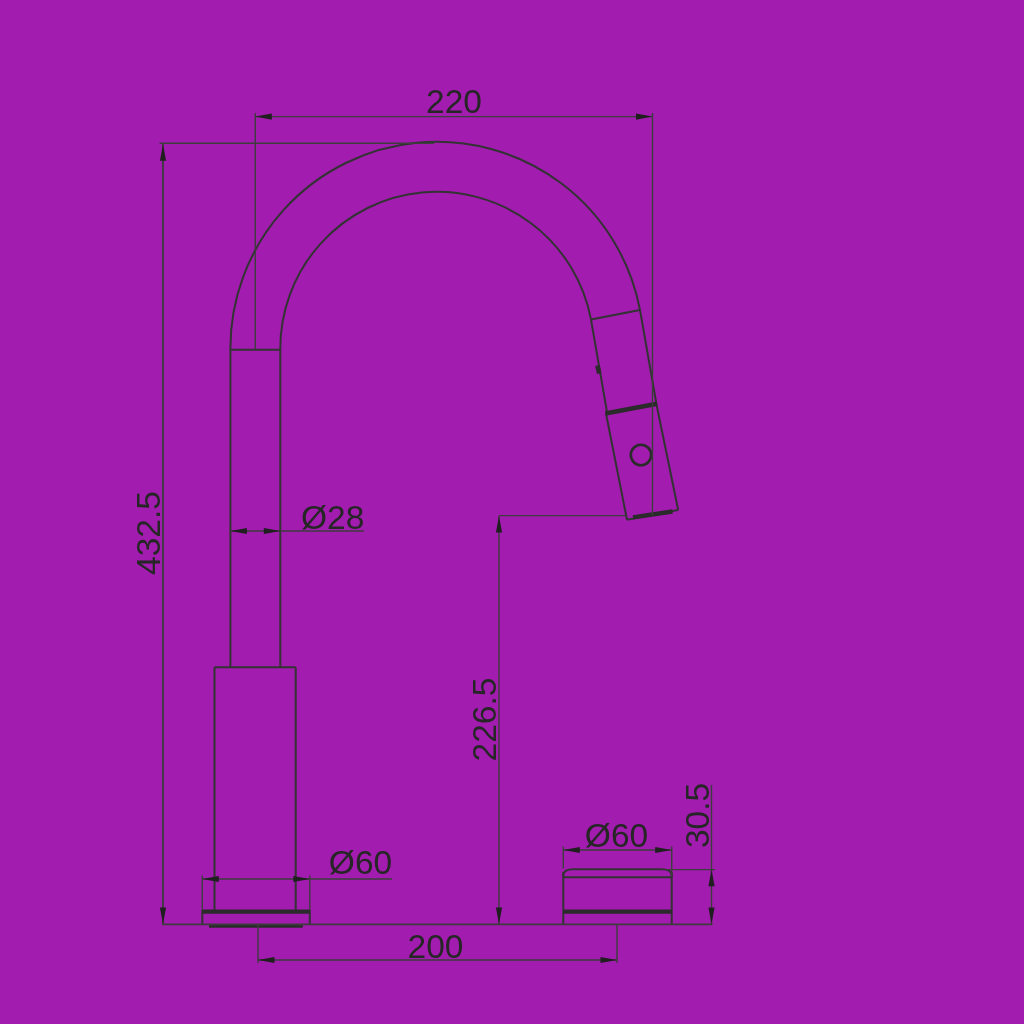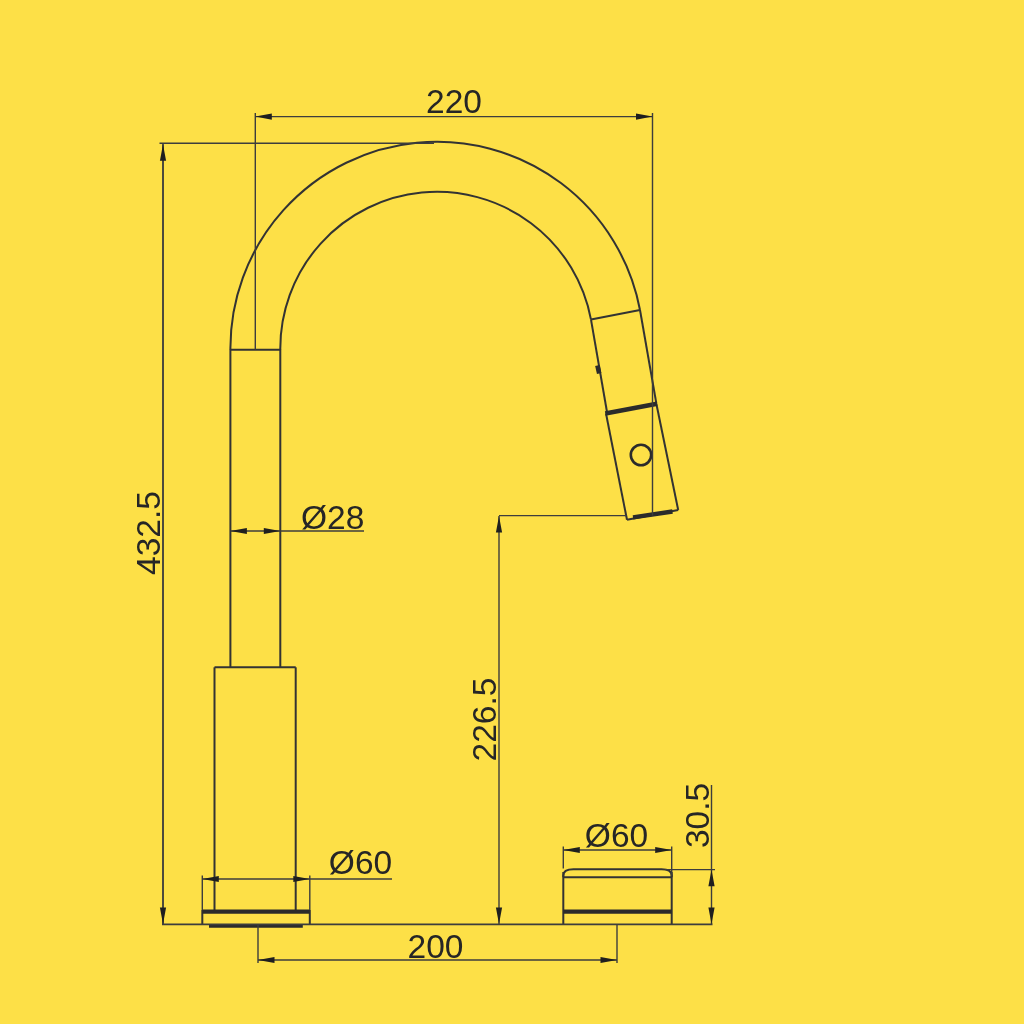--- a/index.html
+++ b/index.html
@@ -1,16 +1,16 @@
 <!DOCTYPE html>
 <html><head>
 <meta charset="utf-8">
 <style>
   html,body{margin:0;padding:0;background:#ffffff;}
-  .wrap{width:1024px;height:1024px;position:relative;background:#fde047;}
+  .wrap{width:1024px;height:1024px;position:relative;background:#a21caf;}
   svg{display:block;filter:blur(0.45px);}
   text{font-family:"Liberation Sans", sans-serif;fill:#262626;}
 </style>
 </head>
 <body>
 <div class="wrap">
 <svg width="1024" height="1024" viewBox="0 0 1024 1024">
   <defs>
     <marker id="ar" orient="auto-start-reverse" markerUnits="userSpaceOnUse" markerWidth="22" markerHeight="10" refX="20" refY="5">
       <path d="M20,5 L3.5,1.9 L3.5,8.1 Z" fill="#1f1f1f"></path>

